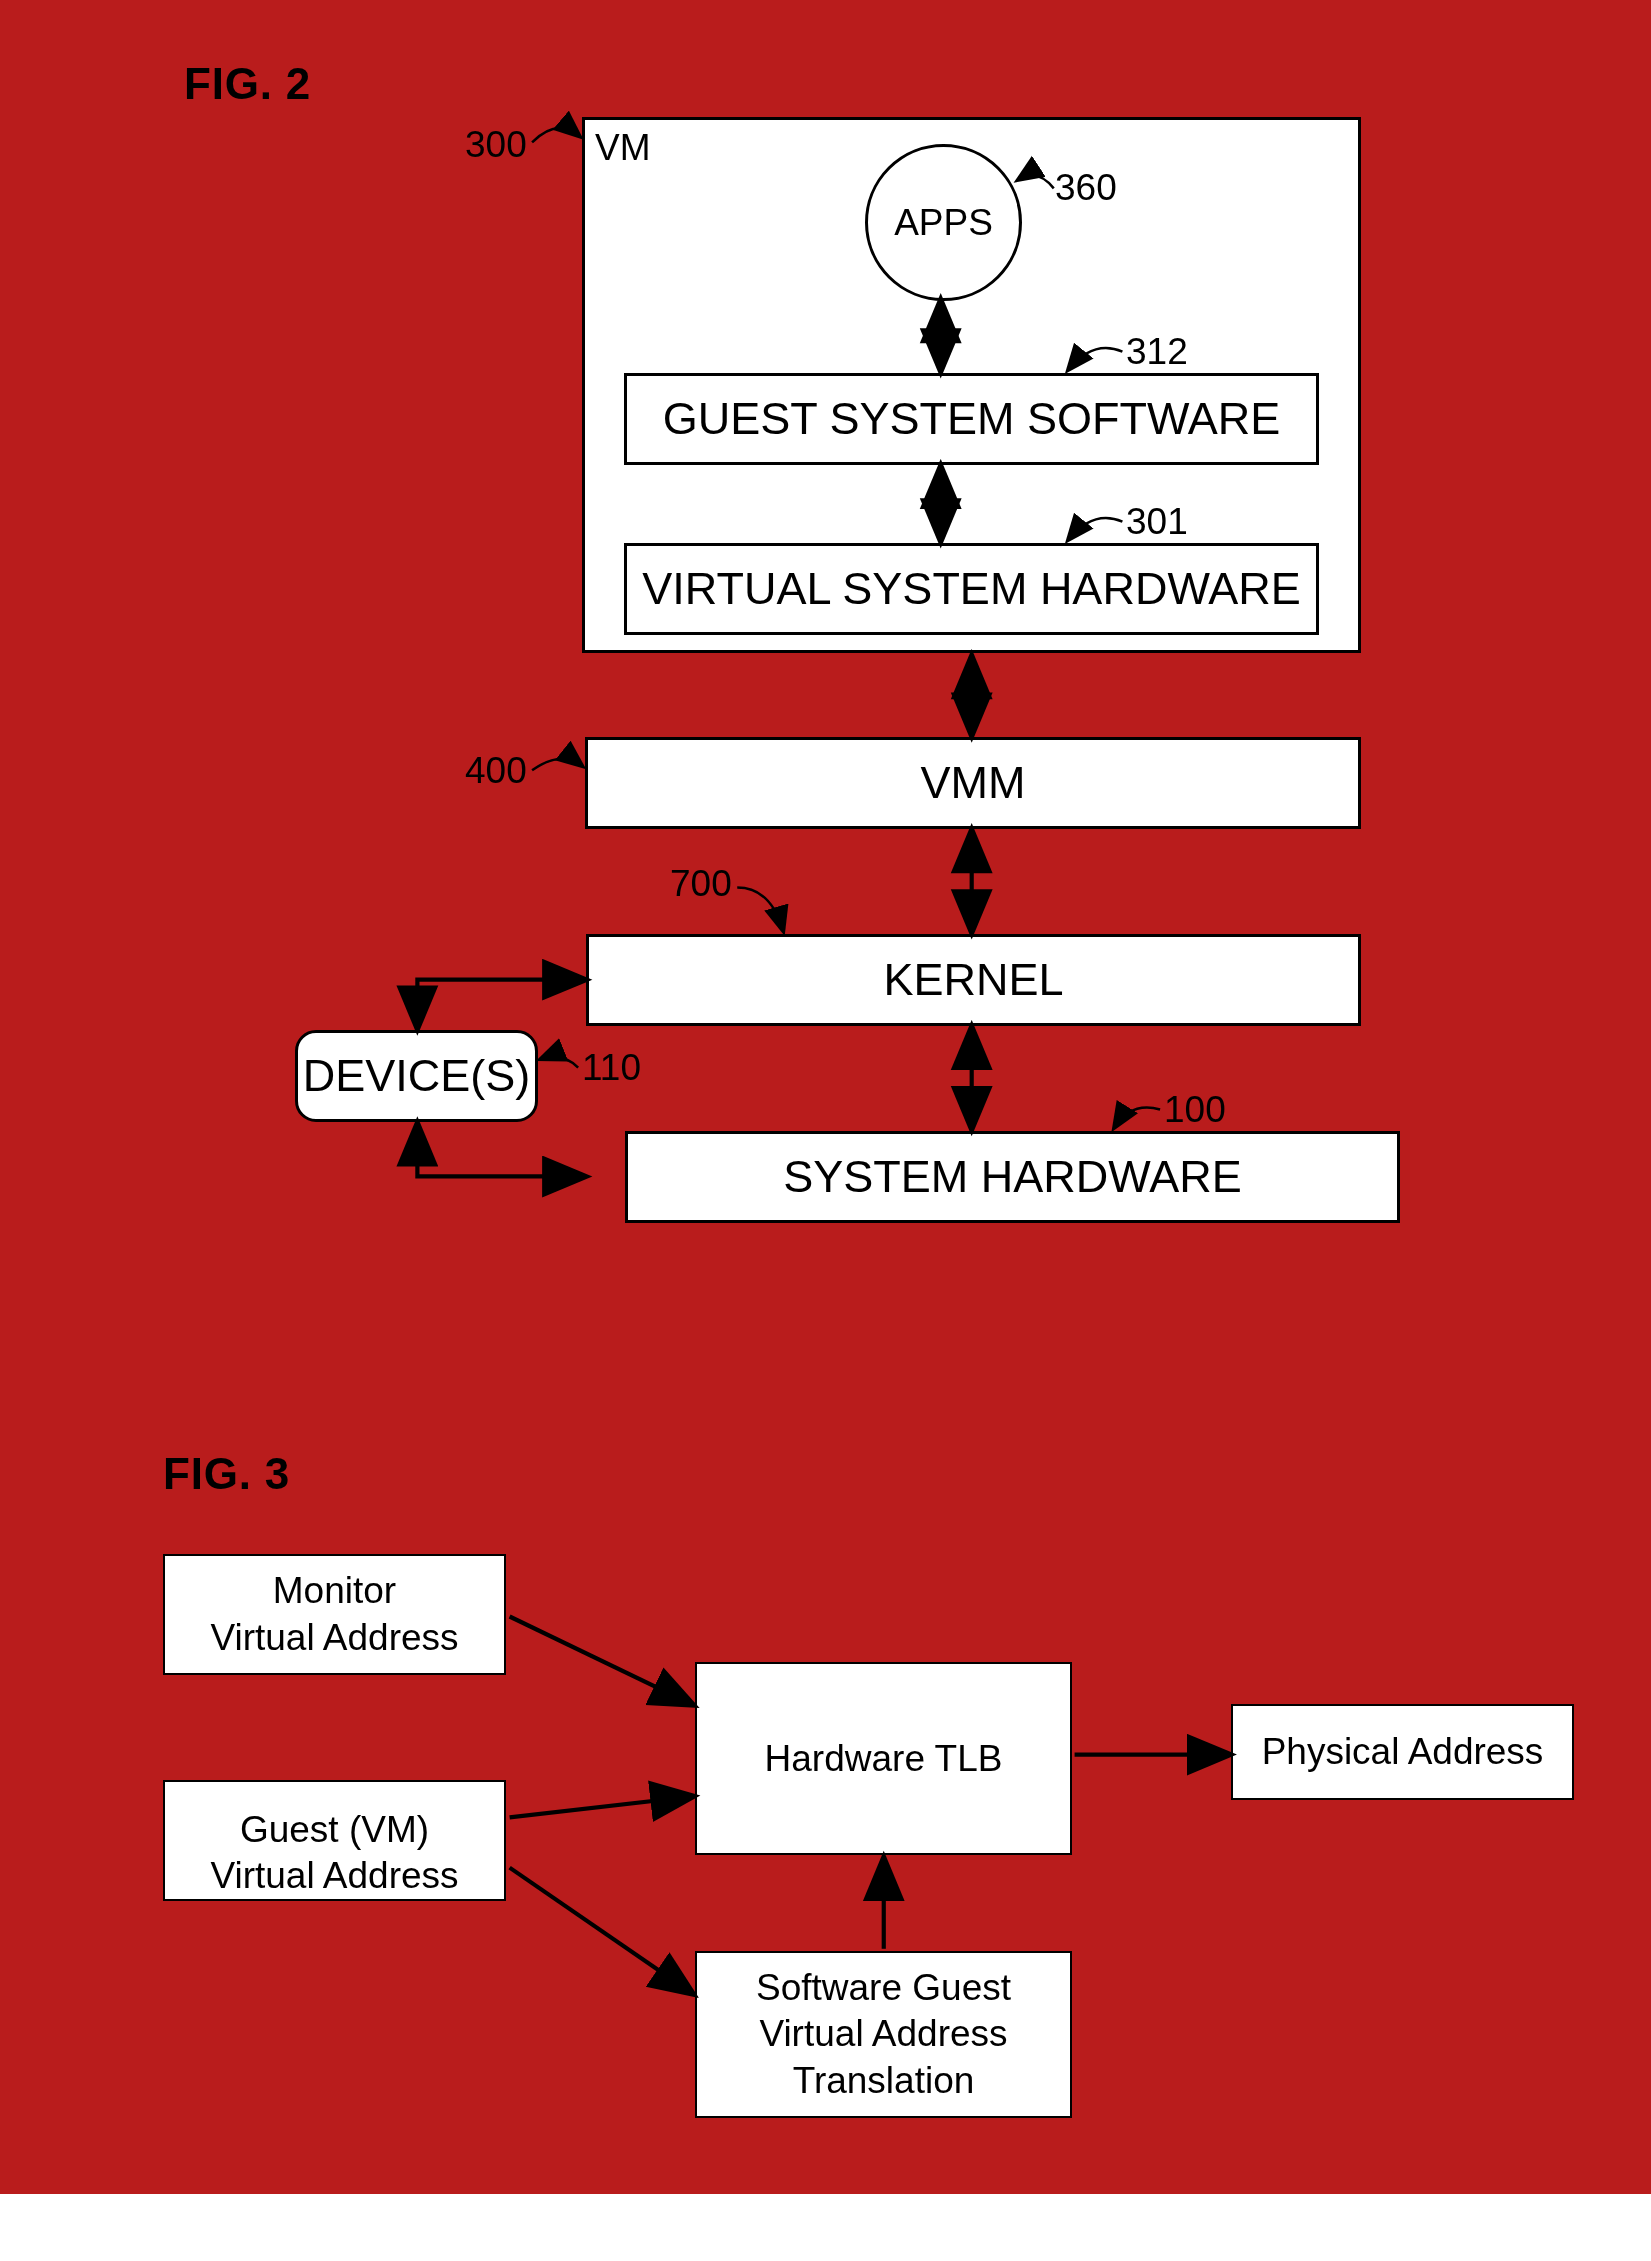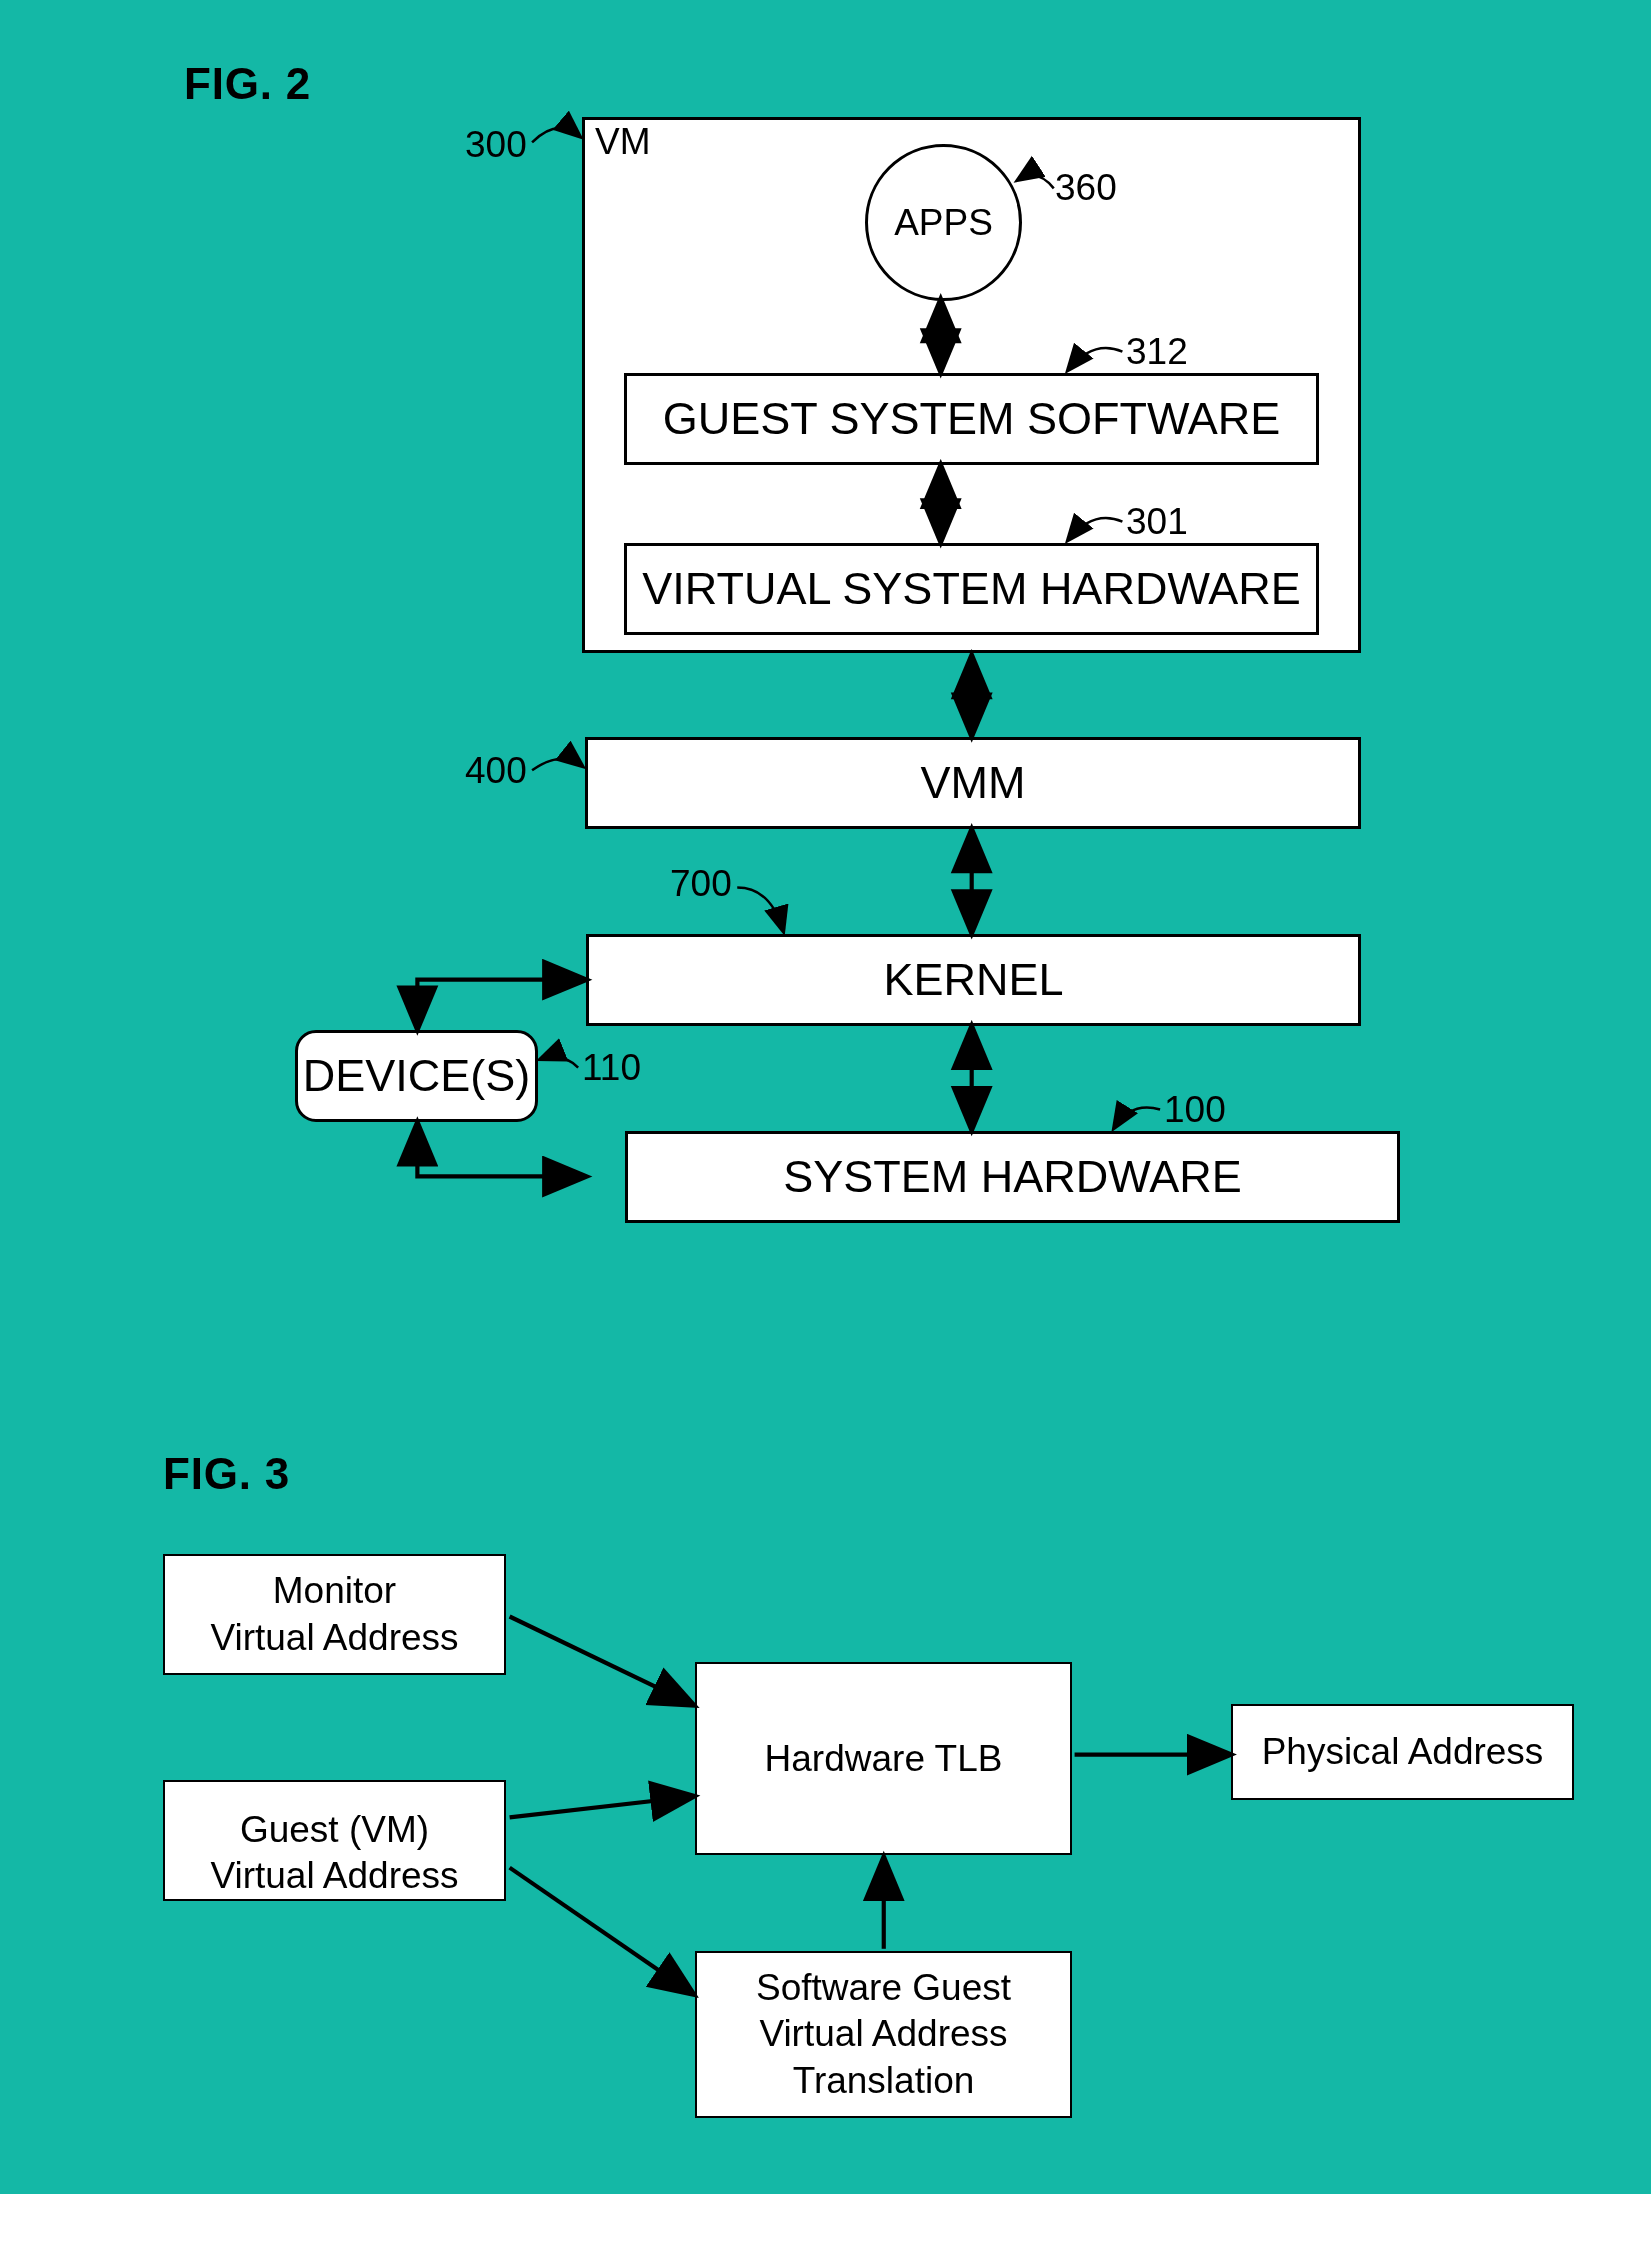--- a/index.html
+++ b/index.html
@@ -5,21 +5,21 @@
   html, body {
     margin: 0;
     padding: 0;
     background: #ffffff;
     font-family: Arial, Helvetica, sans-serif;
   }
   .page {
     position: relative;
     width: 1652px;
     height: 2194px;
-    background: #14b8a6;
+    background: #b91c1c;
   }
   .abs { position: absolute; }
   .box {
     border: 3.3px solid #000;
     background: #fff;
     display: flex;
     align-items: center;
     justify-content: center;
     text-align: center;
     box-sizing: border-box;
@@ -40,21 +40,21 @@
   
 </style>
 </head>
 <body>
 
 <div class="page">
 
   <div class="abs fig-title" style="left:184px; top:59px;">FIG. 2</div>
 
   <div class="abs box" style="left:582px; top:117px; width:779px; height:536px; display:block;">
-    <span class="abs vm-corner" style="left:10px; top:1px;">VM</span>
+    <span class="abs vm-corner" style="left:10px; top:7px;">VM</span>
   </div>
 
   <div class="abs" style="left:865px; top:144px; width:151px; height:151px; border:3.3px solid #000; border-radius:50%; background:#fff; display:flex; align-items:center; justify-content:center;">
     <span class="lbl">APPS</span>
   </div>
   <span class="abs refnum" style="left:1055px; top:167px;">360</span>
 
   <div class="abs box" style="left:624px; top:373px; width:695px; height:92px;">
     <span class="lbl-big">GUEST SYSTEM SOFTWARE</span>
   </div>

